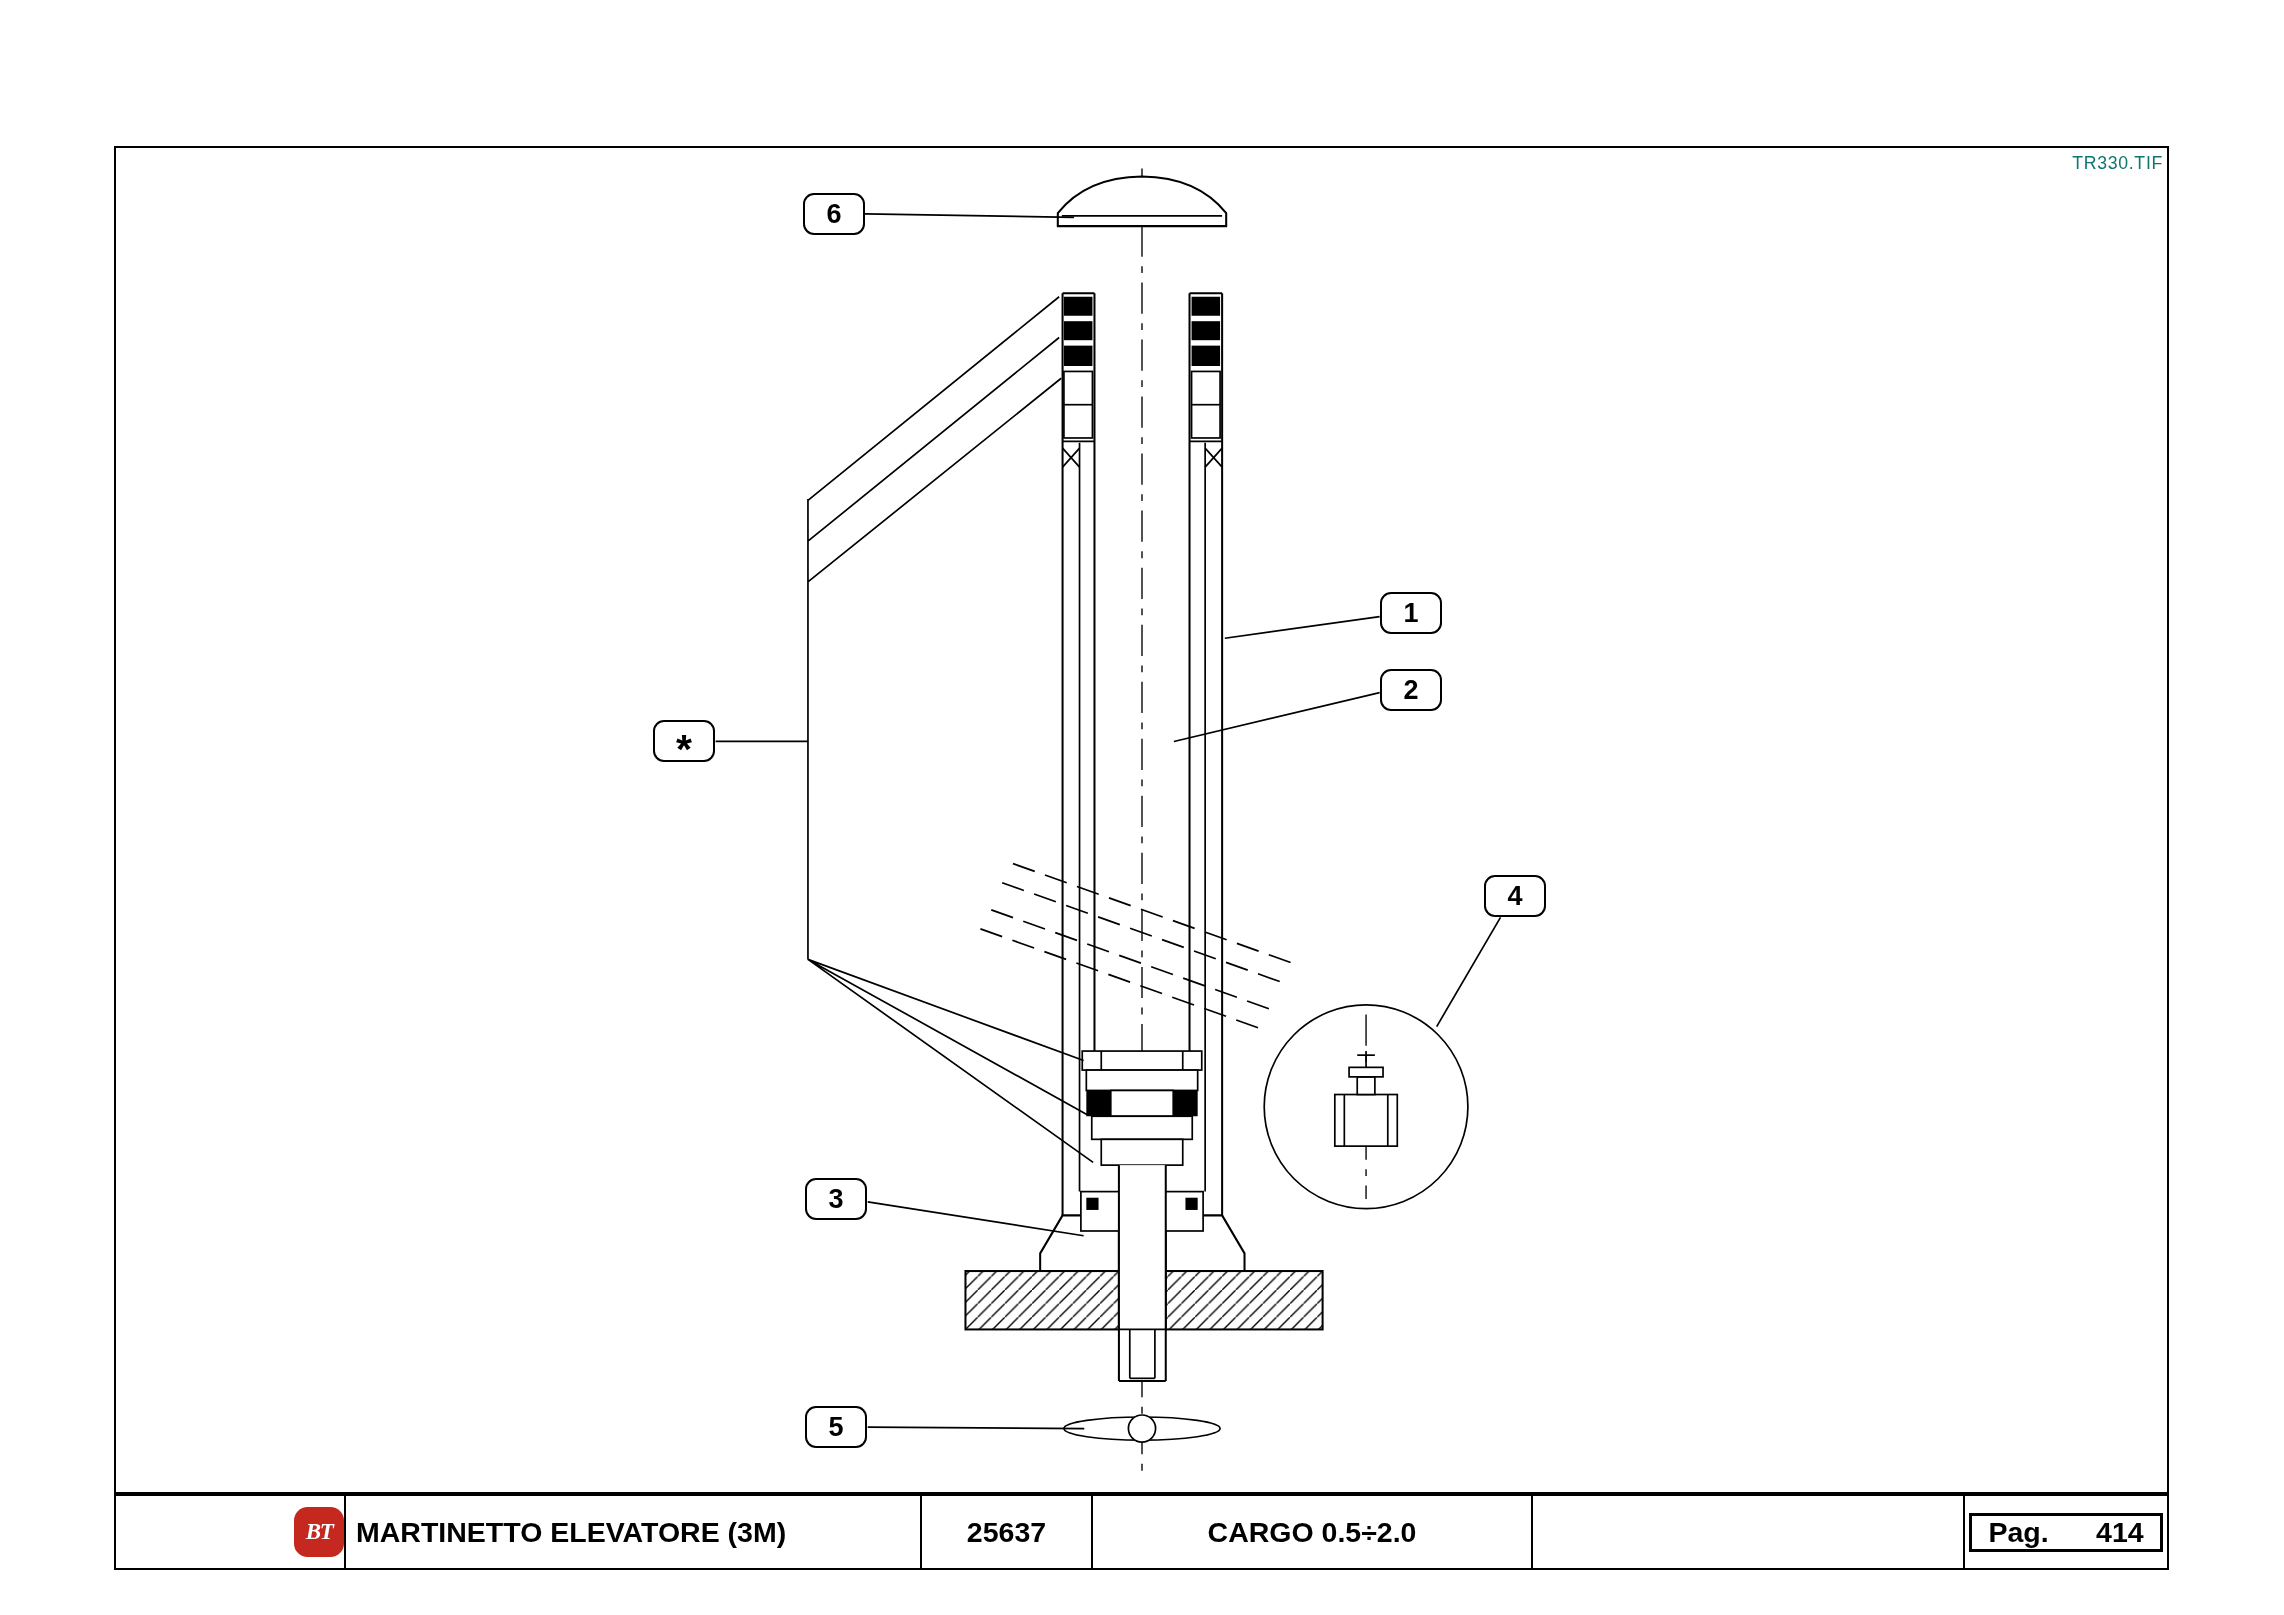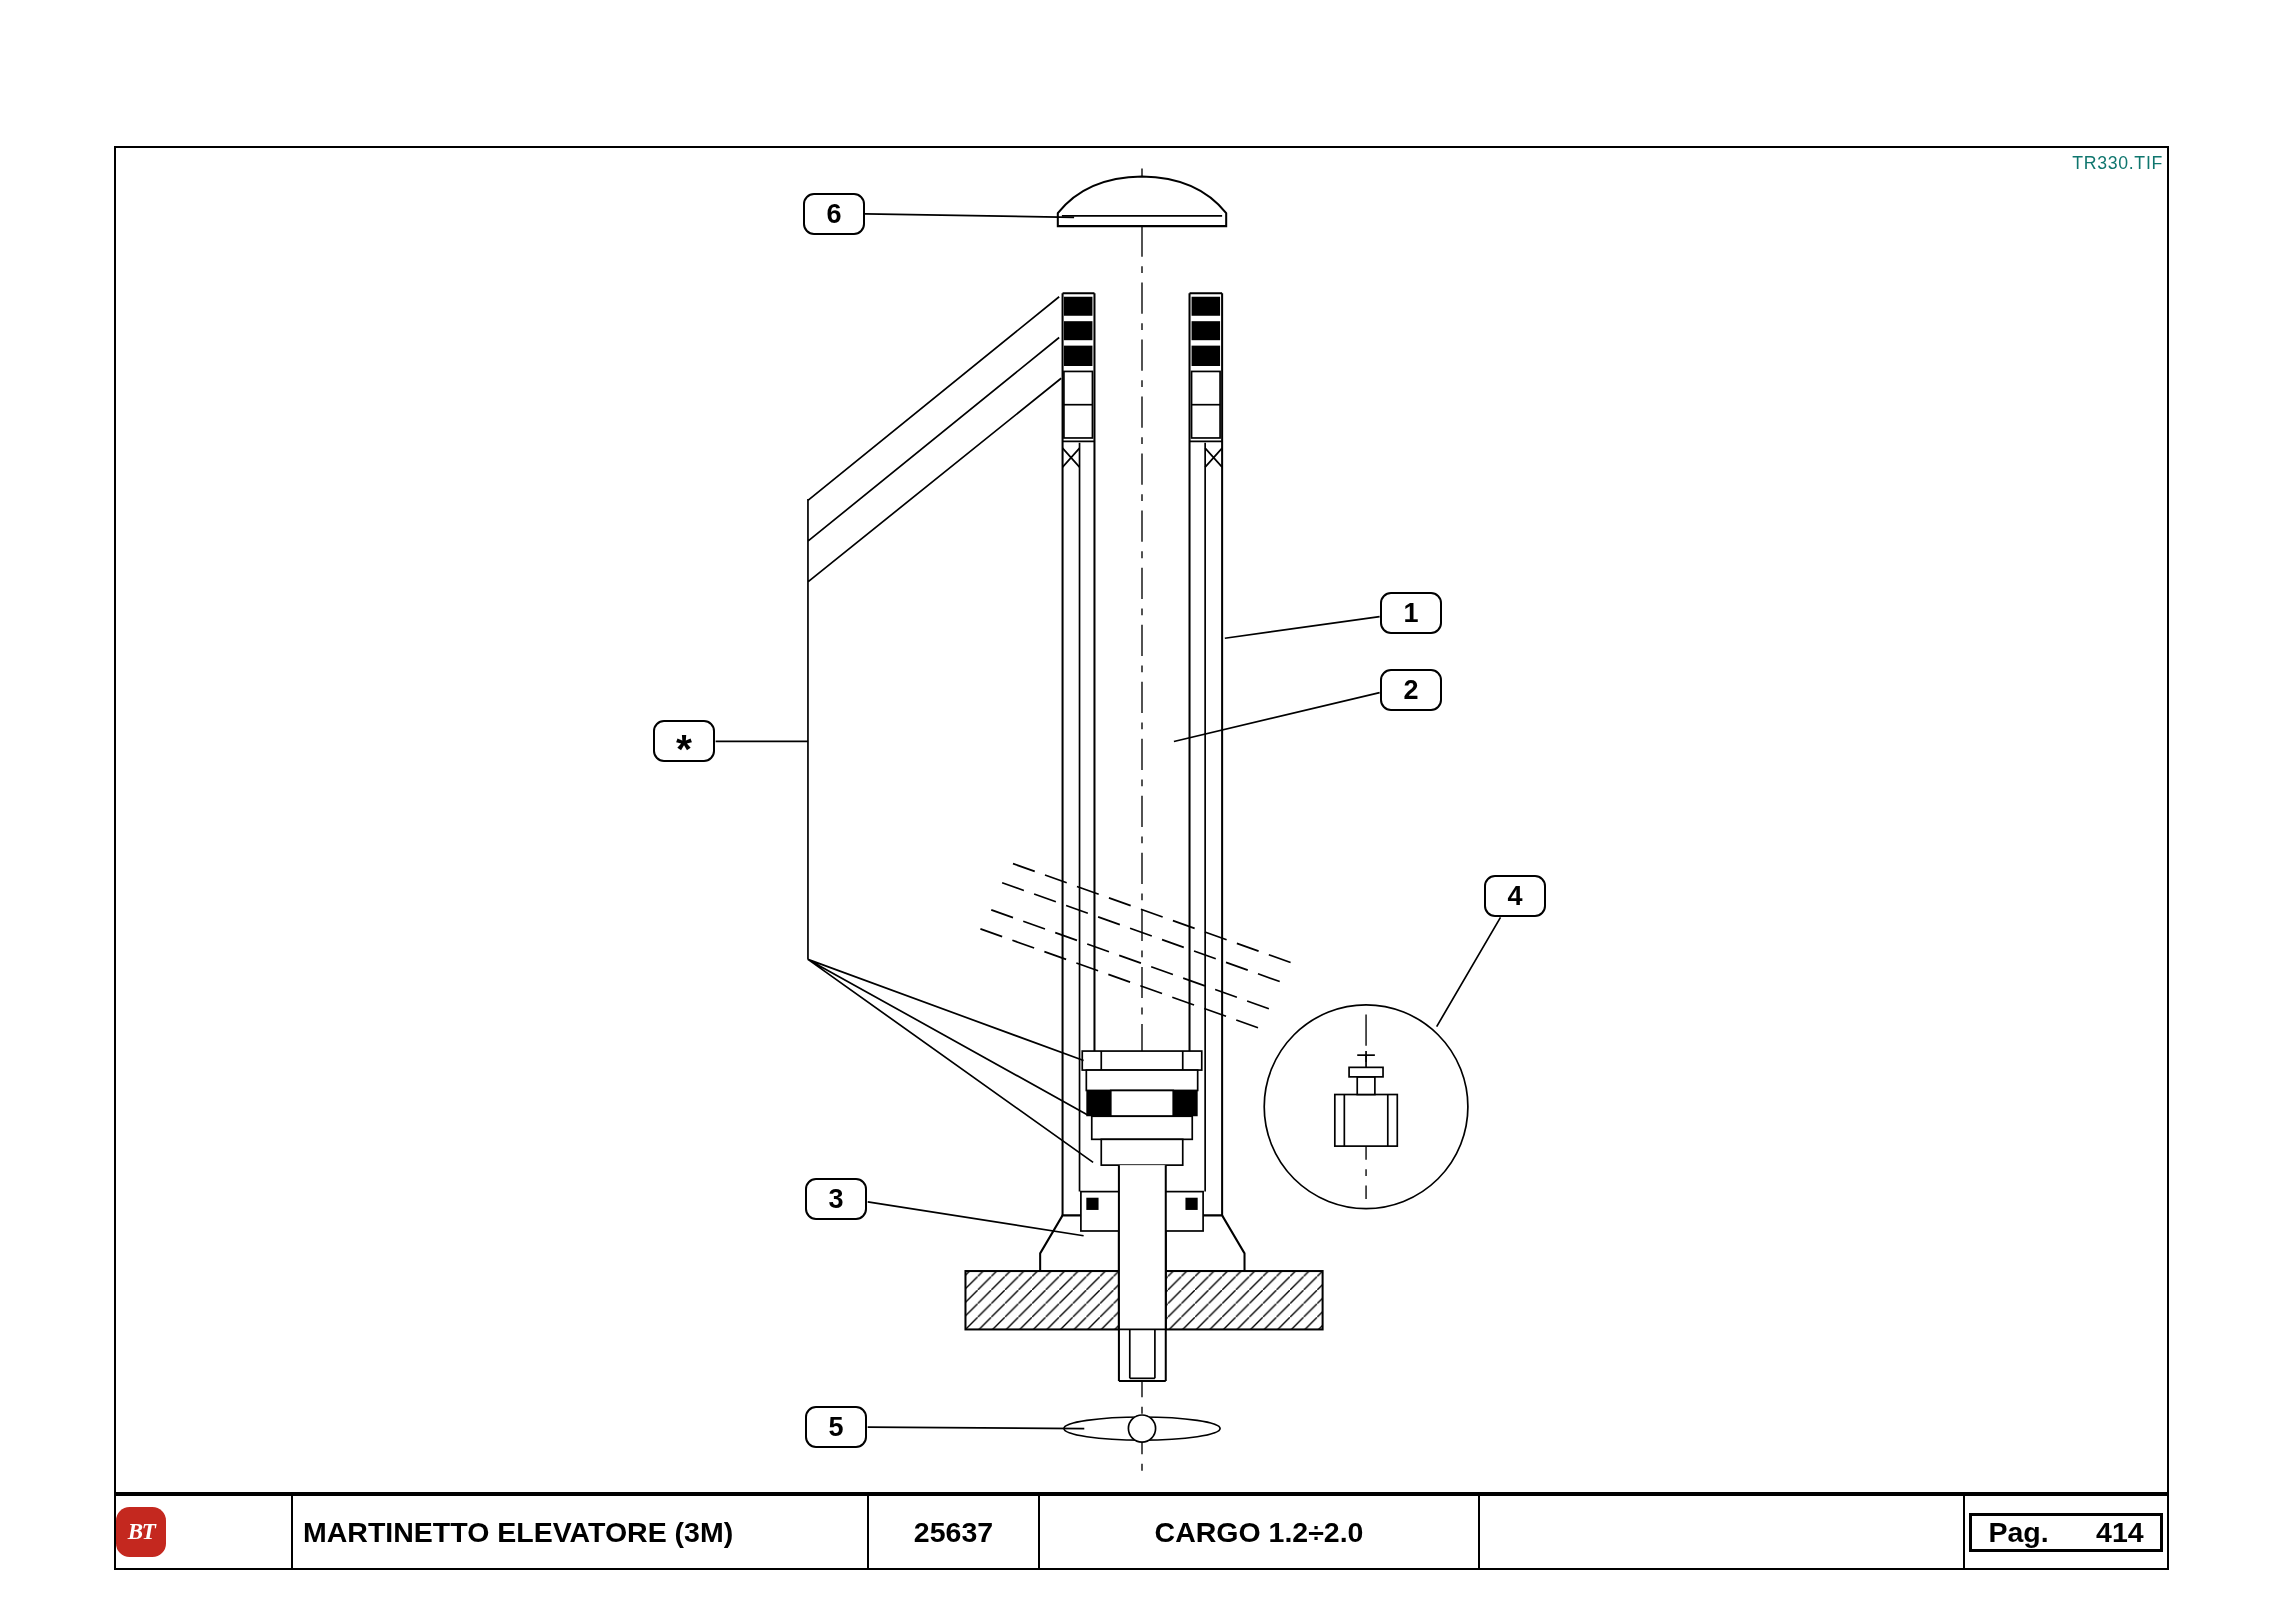--- a/index.html
+++ b/index.html
@@ -35,21 +35,21 @@
   .footer{
     position:absolute;left:114px;top:1494px;width:2055px;height:76px;
     border:2.7px solid #000;box-sizing:border-box;background:#fff;
     display:flex;align-items:stretch;
   }
   .cell{
     border-right:2px solid #000;box-sizing:border-box;
     display:flex;align-items:center;color:#000;
   }
   .cell:last-child{border-right:none;}
-  .cell--logo{width:177px;justify-content:flex-start;}
+  .cell--logo{width:230px;justify-content:flex-end;}
   .cell--title{width:576px;padding-left:10px;font-weight:bold;font-size:28.5px;}
   .cell--code{width:171px;justify-content:center;font-weight:bold;font-size:28.5px;}
   .cell--model{width:440px;justify-content:center;font-weight:bold;font-size:28.5px;}
   .cell--spacer{flex:1;}
   .cell--page{width:202px;}
   .page-box{
     flex:1;margin:4.1px;border:3.4px solid #000;
     display:flex;align-items:center;justify-content:space-between;
     padding:0 16.3px;font-weight:bold;font-size:28.5px;background:#fff;
   }
@@ -213,21 +213,21 @@
   <div class="callout" style="left:805px;top:1406px;">
       <span>5</span>
     </div>
 
   <div class="footer">
     <div class="cell cell--logo">
       <div class="bt-logo">BT</div>
     </div>
     <div class="cell cell--title">MARTINETTO ELEVATORE (3M)</div>
     <div class="cell cell--code">25637</div>
-    <div class="cell cell--model">CARGO 1.2÷2.0</div>
+    <div class="cell cell--model">CARGO 0.5÷2.0</div>
     <div class="cell cell--spacer"></div>
     <div class="cell cell--page">
       <div class="page-box">
         <span>Pag.</span>
         <span>414</span>
       </div>
     </div>
   </div>
 
 </div>

